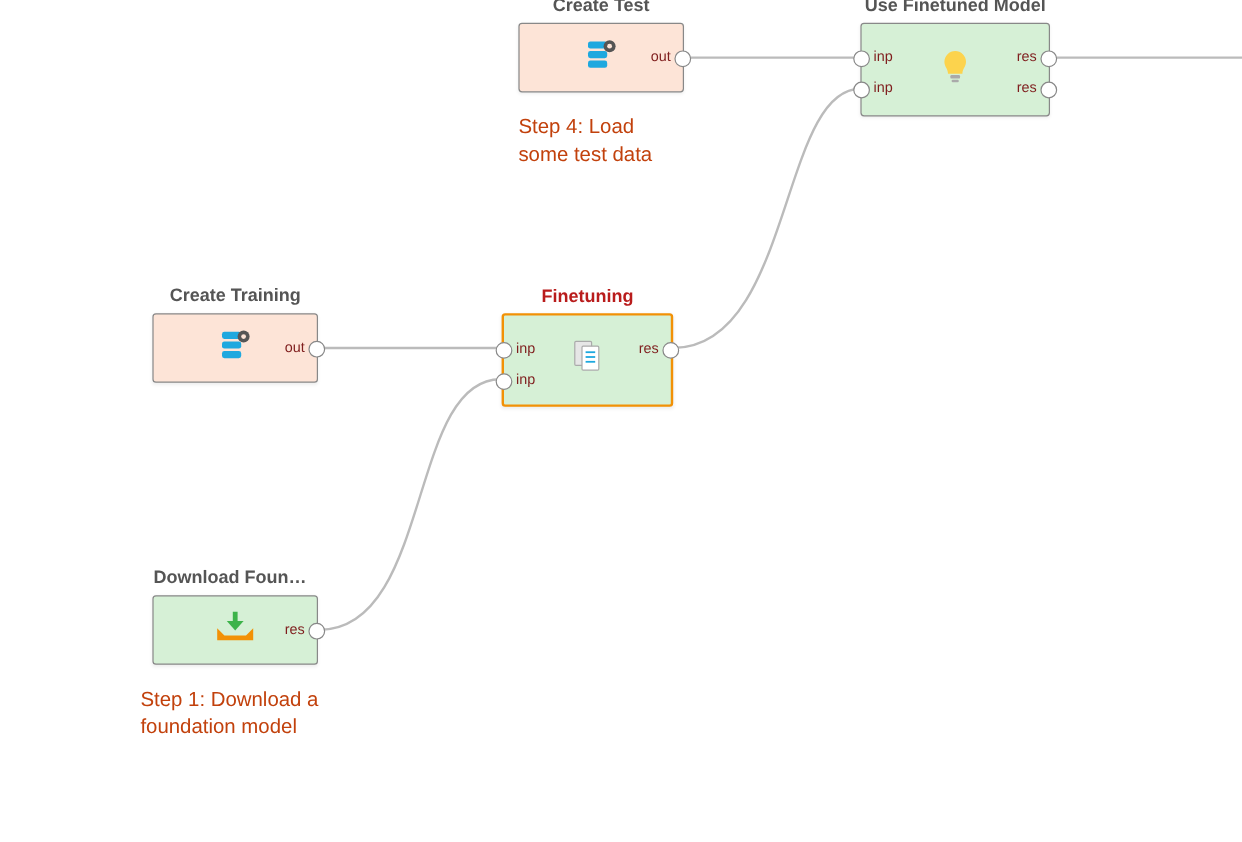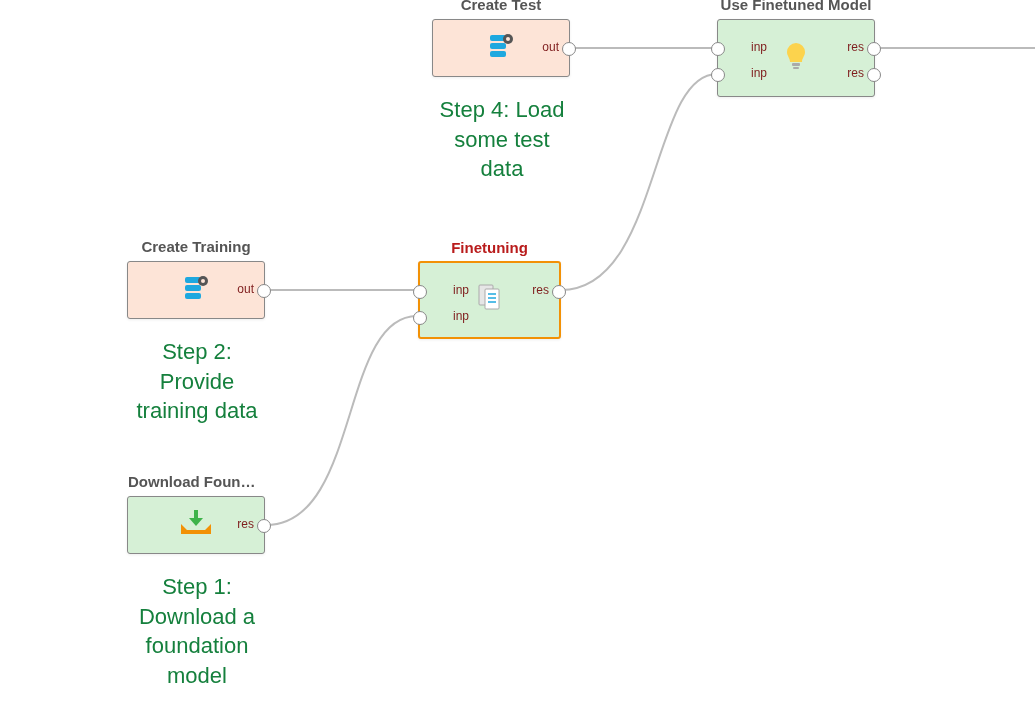--- a/index.html
+++ b/index.html
@@ -43,41 +43,41 @@
     font-size: 15px;
     color: #555;
     white-space: nowrap;
     overflow: hidden;
     text-overflow: ellipsis;
   }
   .node-title.selected { color: #b91c1c; }
 
   .step-caption {
     position: absolute;
-    text-align: center;
-    font-size: 22px;
+    text-align: left;
+    font-size: 17px;
     line-height: 1.35;
-    color: #15803d;
+    color: #c2410c;
   }
 
   .port {
     position: absolute;
     width: 14px; height: 14px;
     border: 1px solid #888;
     border-radius: 7px;
     background: #fff;
   }
   .port.left  { left: -7px; }
   .port.right { right: -7px; }
   .port-label {
     position: absolute;
     font-size: 12px;
     color: #7f1d1d;
   }
-  .port-label.left  { left: 10px; margin-left: 23px; }
+  .port-label.left  { left: 10px; }
   .port-label.right { right: 10px; }
 
   .icon-holder {
     position: absolute;
     left: 50%;
     top: 50%;
     transform: translate(-50%, -50%);
   }
 </style>
 </head>
@@ -125,21 +125,20 @@
         <rect x="4" y="12" width="16" height="6" rx="2" fill="#1ea8df"></rect>
         <rect x="4" y="20" width="16" height="6" rx="2" fill="#1ea8df"></rect>
         <circle cx="22" cy="8" r="5" fill="#555"></circle>
         <circle cx="22" cy="8" r="2" fill="#fde4d7"></circle>
       </svg>
     </div>
 
     <div class="port right" style="top:22px;"></div>
     <div class="port-label right" style="top:20px;">out</div>
   </div>
-  <div class="step-caption" style="left:122px; top:337px; width:150px;">Step 2: Provide training data</div>
 
   <div class="node peach" style="left:432px; top:19px; width:138px; height:58px;padding-left:28px;">
     <div class="node-title">Create Test</div>
 
     <div class="icon-holder">
       <svg width="30" height="30" viewBox="0 0 30 30">
         <rect x="4" y="4" width="16" height="6" rx="2" fill="#1ea8df"></rect>
         <rect x="4" y="12" width="16" height="6" rx="2" fill="#1ea8df"></rect>
         <rect x="4" y="20" width="16" height="6" rx="2" fill="#1ea8df"></rect>
         <circle cx="22" cy="8" r="5" fill="#555"></circle>

